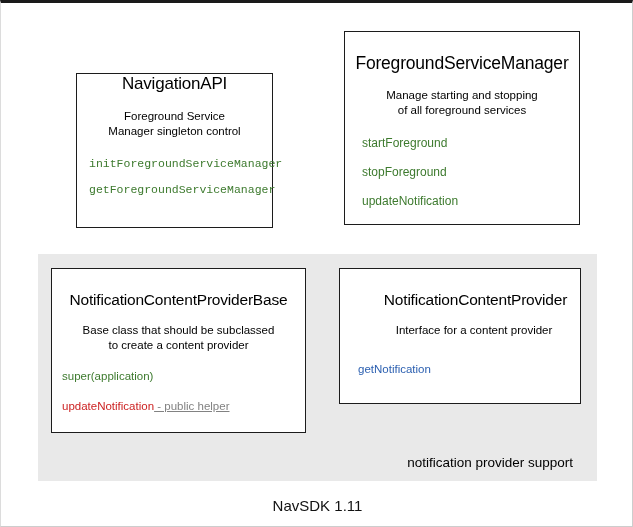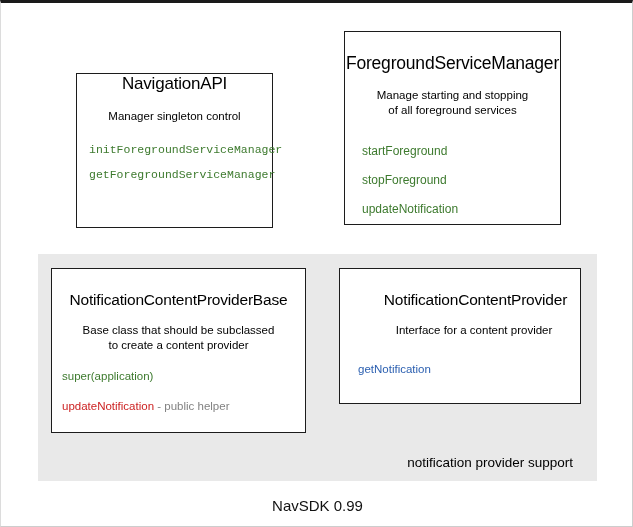--- a/index.html
+++ b/index.html
@@ -46,21 +46,21 @@
     text-align: left;
     box-sizing: border-box;
   }
   .member {
     white-space: nowrap;
     line-height: 1.0;
   }
   .m-green { color: #3d7a2e; }
   .m-blue  { color: #2b5fb0; }
   .m-red   { color: #cc2222; }
-  .m-note  { color: #828282; }
+  .m-note  { color: #828282; text-decoration: underline; }
 
   
   #provider-panel {
     position: absolute;
     left: 37px;
     top: 251px;
     width: 559px;
     height: 227px;
     background: #e9e9e9;
   }
@@ -76,25 +76,25 @@
   
   #box-navigation-api {
     left: 75px;  top: 70px;  width: 197px; height: 155px;
   }
   #box-navigation-api .class-title { font-size: 17px; }
   #box-navigation-api .class-desc  { font-size: 11.5px; margin-top: 15px; }
   #box-navigation-api .member-list { margin-top: 20px; padding-left: 12px; font-family: Liberation Mono, monospace; }
   #box-navigation-api .member { font-size: 11.5px; margin-bottom: 14px; }
 
   #box-foreground-service-manager {
-    left: 343px; top: 28px; width: 217px; height: 194px;
+    left: 343px; top: 28px; width: 236px; height: 194px;
   }
   #box-foreground-service-manager .class-title { font-size: 17.5px; margin-top: 21px; }
   #box-foreground-service-manager .class-desc  { font-size: 11.5px; margin-top: 14px; }
-  #box-foreground-service-manager .member-list { margin-top: 28px; padding-left: 17px; }
+  #box-foreground-service-manager .member-list { margin-top: 20px; padding-left: 17px; }
   #box-foreground-service-manager .member { font-size: 12px; margin-bottom: 17px; }
 
   #box-notification-content-provider-base {
     left: 50px; top: 265px; width: 255px; height: 165px;
   }
   #box-notification-content-provider-base .class-title { font-size: 15.5px; margin-top: 22px; }
   #box-notification-content-provider-base .class-desc  { font-size: 11.5px; margin-top: 14px; }
   #box-notification-content-provider-base .member-list { margin-top: 19px; padding-left: 10px; }
   #box-notification-content-provider-base .member { font-size: 11.5px; margin-bottom: 18px; }
 
@@ -122,20 +122,21 @@
 
 <div id="slide">
 
   <div id="provider-panel">
     <div id="panel-caption">notification provider support</div>
   </div>
 
   <div class="class-box" id="box-navigation-api">
     <div class="class-title">NavigationAPI</div>
     <div class="class-desc">
+      <div>Foreground Service</div>
       <div>Manager singleton control</div>
     </div>
     <div class="member-list">
       <div class="member">
         <span class="m-green">initForegroundServiceManager</span>
       </div>
       <div class="member">
         <span class="m-green">getForegroundServiceManager</span>
       </div>
     </div>
@@ -181,15 +182,15 @@
     <div class="class-desc">
       <div>Interface for a content provider</div>
     </div>
     <div class="member-list">
       <div class="member">
         <span class="m-blue">getNotification</span>
       </div>
     </div>
   </div>
 
-  <div id="footer-caption">NavSDK 0.99</div>
+  <div id="footer-caption">NavSDK 1.11</div>
 
 </div>
 
 </body></html>

